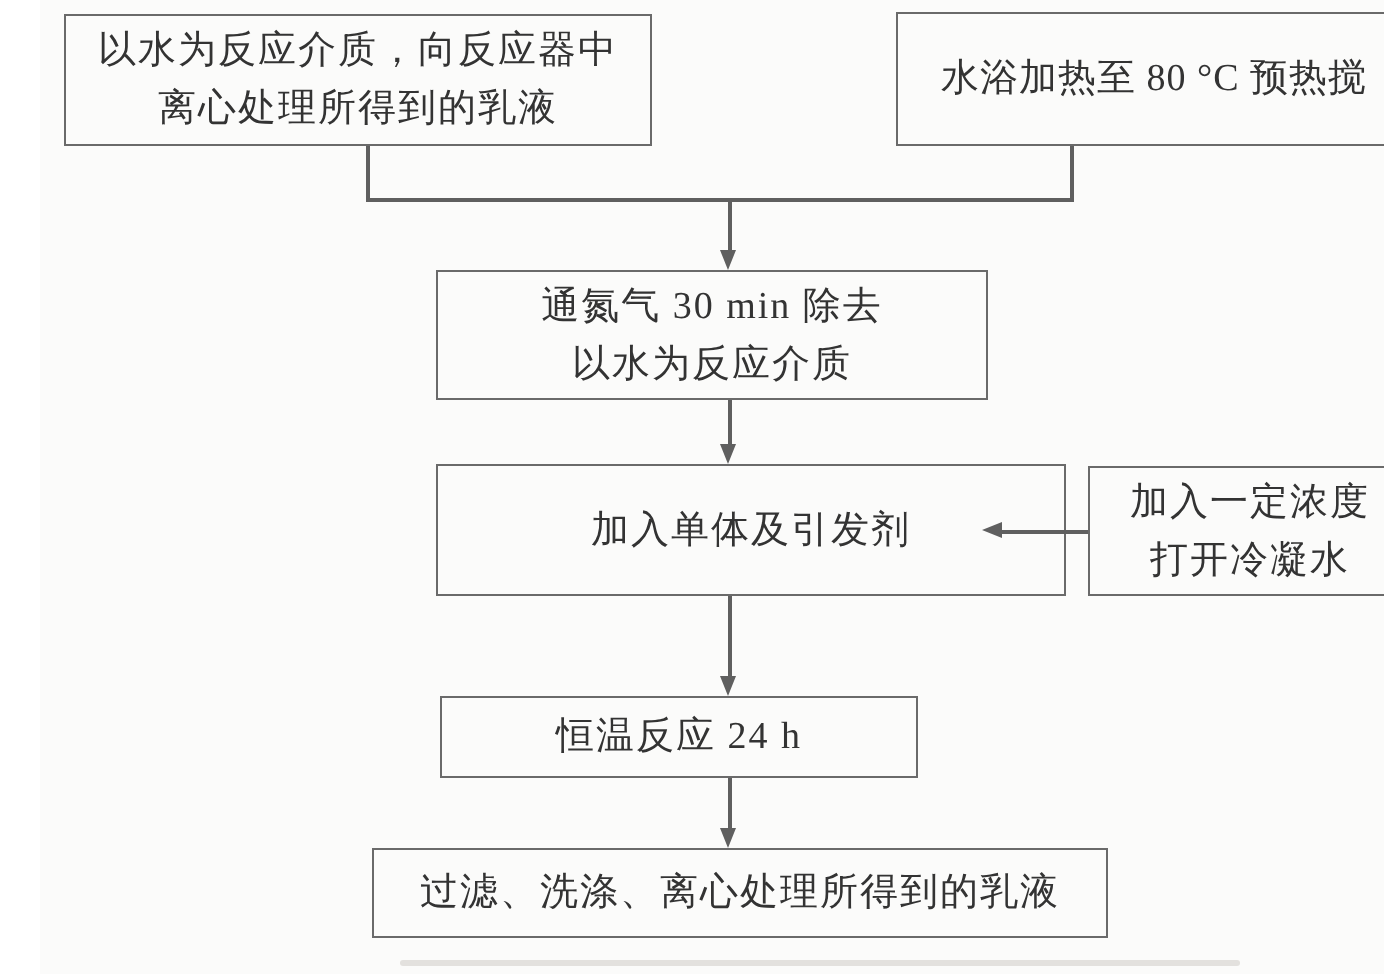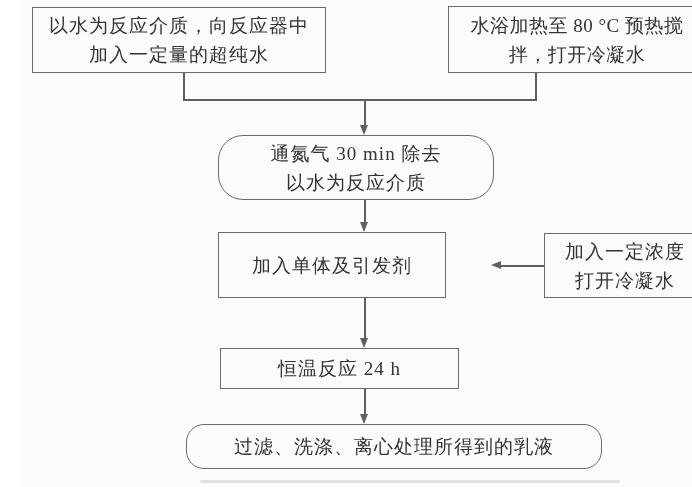--- a/index.html
+++ b/index.html
@@ -25,25 +25,25 @@
     justify-content:center;align-items:center;
     text-align:center;
     color:var(--text);
     font-size:19px;
     line-height:29px;
     letter-spacing:1px;
   }
   .box .ln{display:block;white-space:nowrap;}
   #b1{left:12px;top:7px;width:294px;height:66px;}
   #b2{left:428px;top:6px;width:258px;height:67px;letter-spacing:0.5px;}
-  #b3{left:198px;top:135px;width:276px;height:65px;border-radius:25px;}
-  #b4{left:198px;top:232px;width:228px;height:66px;text-align:center;}
+  #b3{left:198px;top:135px;width:276px;height:65px;}
+  #b4{left:198px;top:232px;width:315px;height:66px;text-align:center;}
   #bs{left:524px;top:233px;width:162px;height:65px;}
   #b5{left:200px;top:348px;width:239px;height:41px;}
-  #b6{left:166px;top:424px;width:416px;height:45px;border-radius:18px;}
+  #b6{left:166px;top:424px;width:368px;height:45px;}
   .line{position:absolute;background:var(--line);}
   #l-left {left:163px;top:73px;width:1.5px;height:27px;}
   #l-right{left:515px;top:73px;width:1.5px;height:27px;}
   #l-merge{left:163px;top:99px;width:353.5px;height:1.5px;}
   #l-a1{left:344px;top:100px;width:1.5px;height:27px;}
   #l-a2{left:344px;top:200px;width:1.5px;height:24px;}
   #l-a3{left:344px;top:298px;width:1.5px;height:42px;}
   #l-a4{left:344px;top:389px;width:1.5px;height:27px;}
   #l-a5{left:481px;top:265px;width:43px;height:1.5px;}
   .ah-down{
@@ -68,26 +68,25 @@
     background:#e3e1de;border-radius:2px;
   }
 </style>
 </head>
 <body>
 
 <div id="canvas">
 
   <div class="box" id="b1">
     <span class="ln">以水为反应介质，向反应器中</span>
-    <span class="ln">加入一定量的超纯水</span>
+    <span class="ln">离心处理所得到的乳液</span>
   </div>
 
   <div class="box" id="b2">
     <span class="ln">水浴加热至 80 °C 预热搅</span>
-    <span class="ln">拌，打开冷凝水</span>
   </div>
 
   <div class="line" id="l-left"></div>
   <div class="line" id="l-right"></div>
   <div class="line" id="l-merge"></div>
 
   <div class="line" id="l-a1"></div>
   <div class="ah-down" id="ah1"></div>
 
   <div class="box" id="b3">

